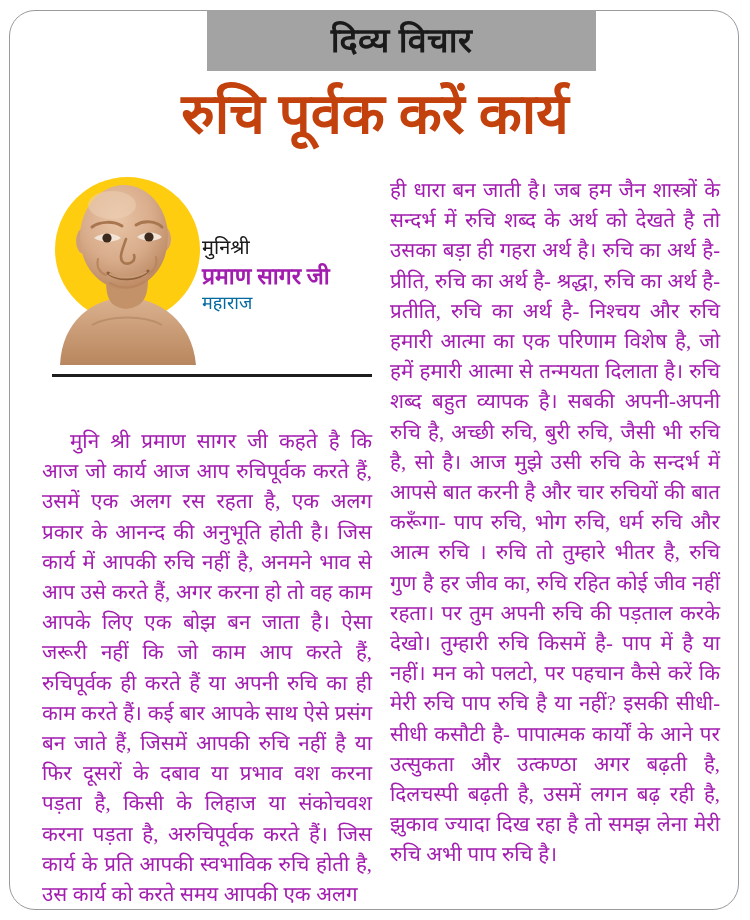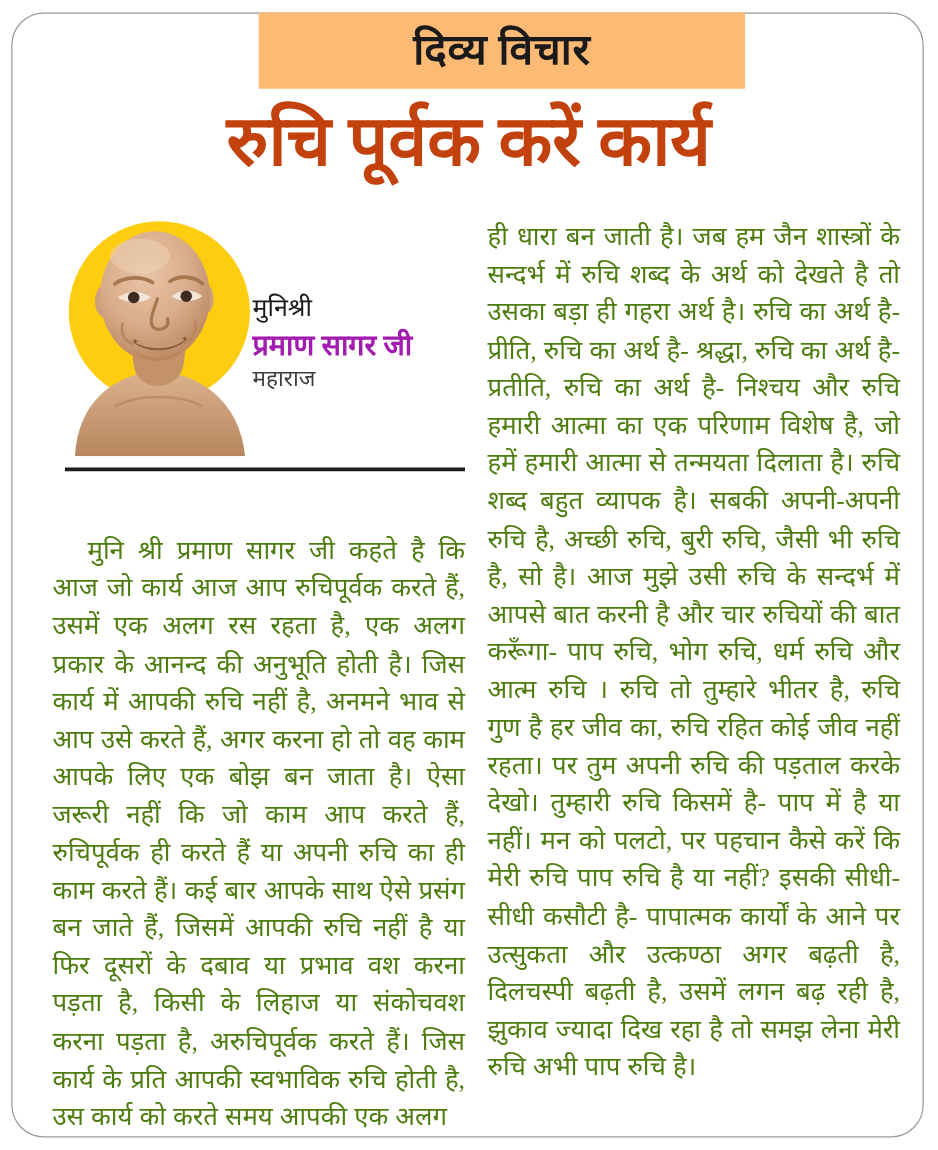--- a/index.html
+++ b/index.html
@@ -34,21 +34,21 @@
     pointer-events: none;
   }
 
   
   .kicker-banner {
     position: absolute;
     left: 207px;
     top: 10px;
     width: 389px;
     height: 61px;
-    background: #fdba74;
+    background: #a3a3a3;
     display: flex;
     align-items: center;
     justify-content: center;
     z-index: 3;
   }
 
   .kicker-text {
     font-family: "Liberation Serif", "DejaVu Serif", serif;
     font-size: 34px;
     font-weight: 700;
@@ -139,38 +139,38 @@
   }
   .byline-name {
     font-size: 23px;
     font-weight: 700;
     color: #a21caf;
     margin-top: 1px;
   }
   .byline-post {
     font-size: 18px;
     font-weight: 400;
-    color: #404040;
+    color: #0369a1;
     margin-top: 1px;
   }
 
   .rule {
     position: absolute;
     left: 10px;
     top: 199px;
     width: 320px;
     height: 0;
     border-top: 3px solid #1d1d1d;
   }
 
   .body-text {
     font-family: "Liberation Serif", "DejaVu Serif", serif;
     font-size: 20.6px;
     line-height: 30.2px;
-    color: #4d7c0f;
+    color: #a21caf;
     text-align: justify;
     text-justify: inter-word;
     word-spacing: 0.5px;
     hyphens: none;
   }
 
   .col-left .body-text {
     position: absolute;
     left: 0;
     top: 212px;

